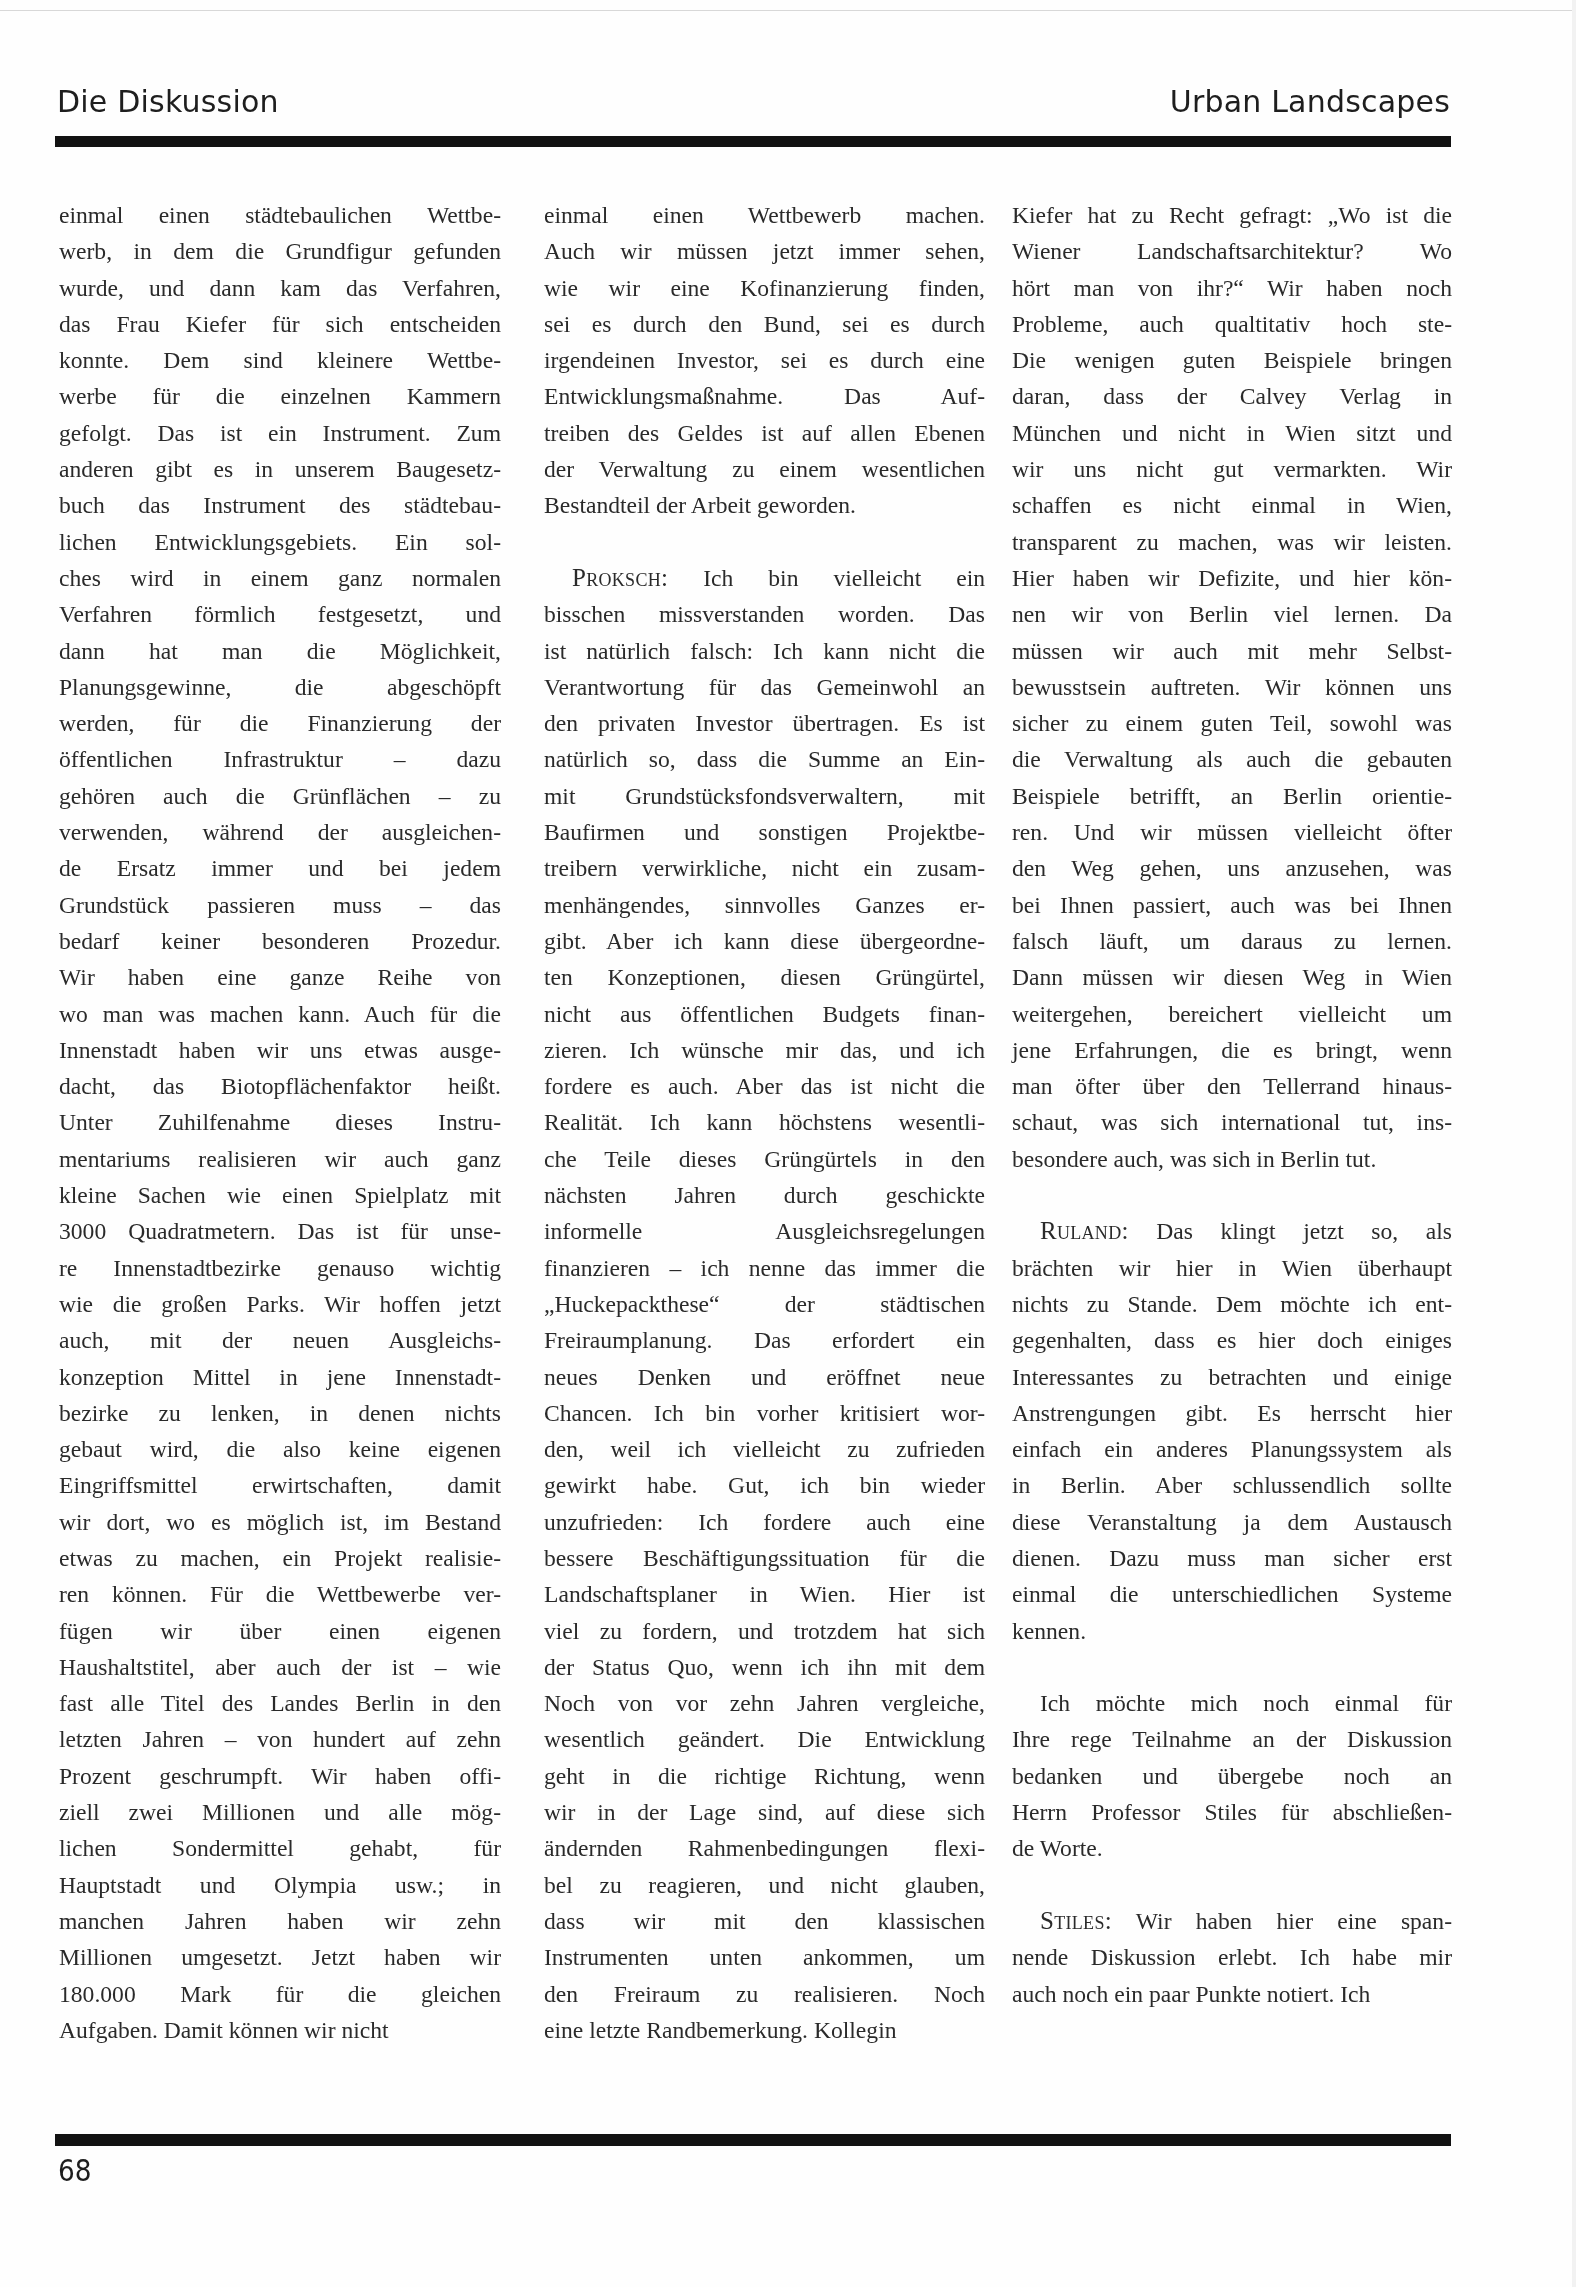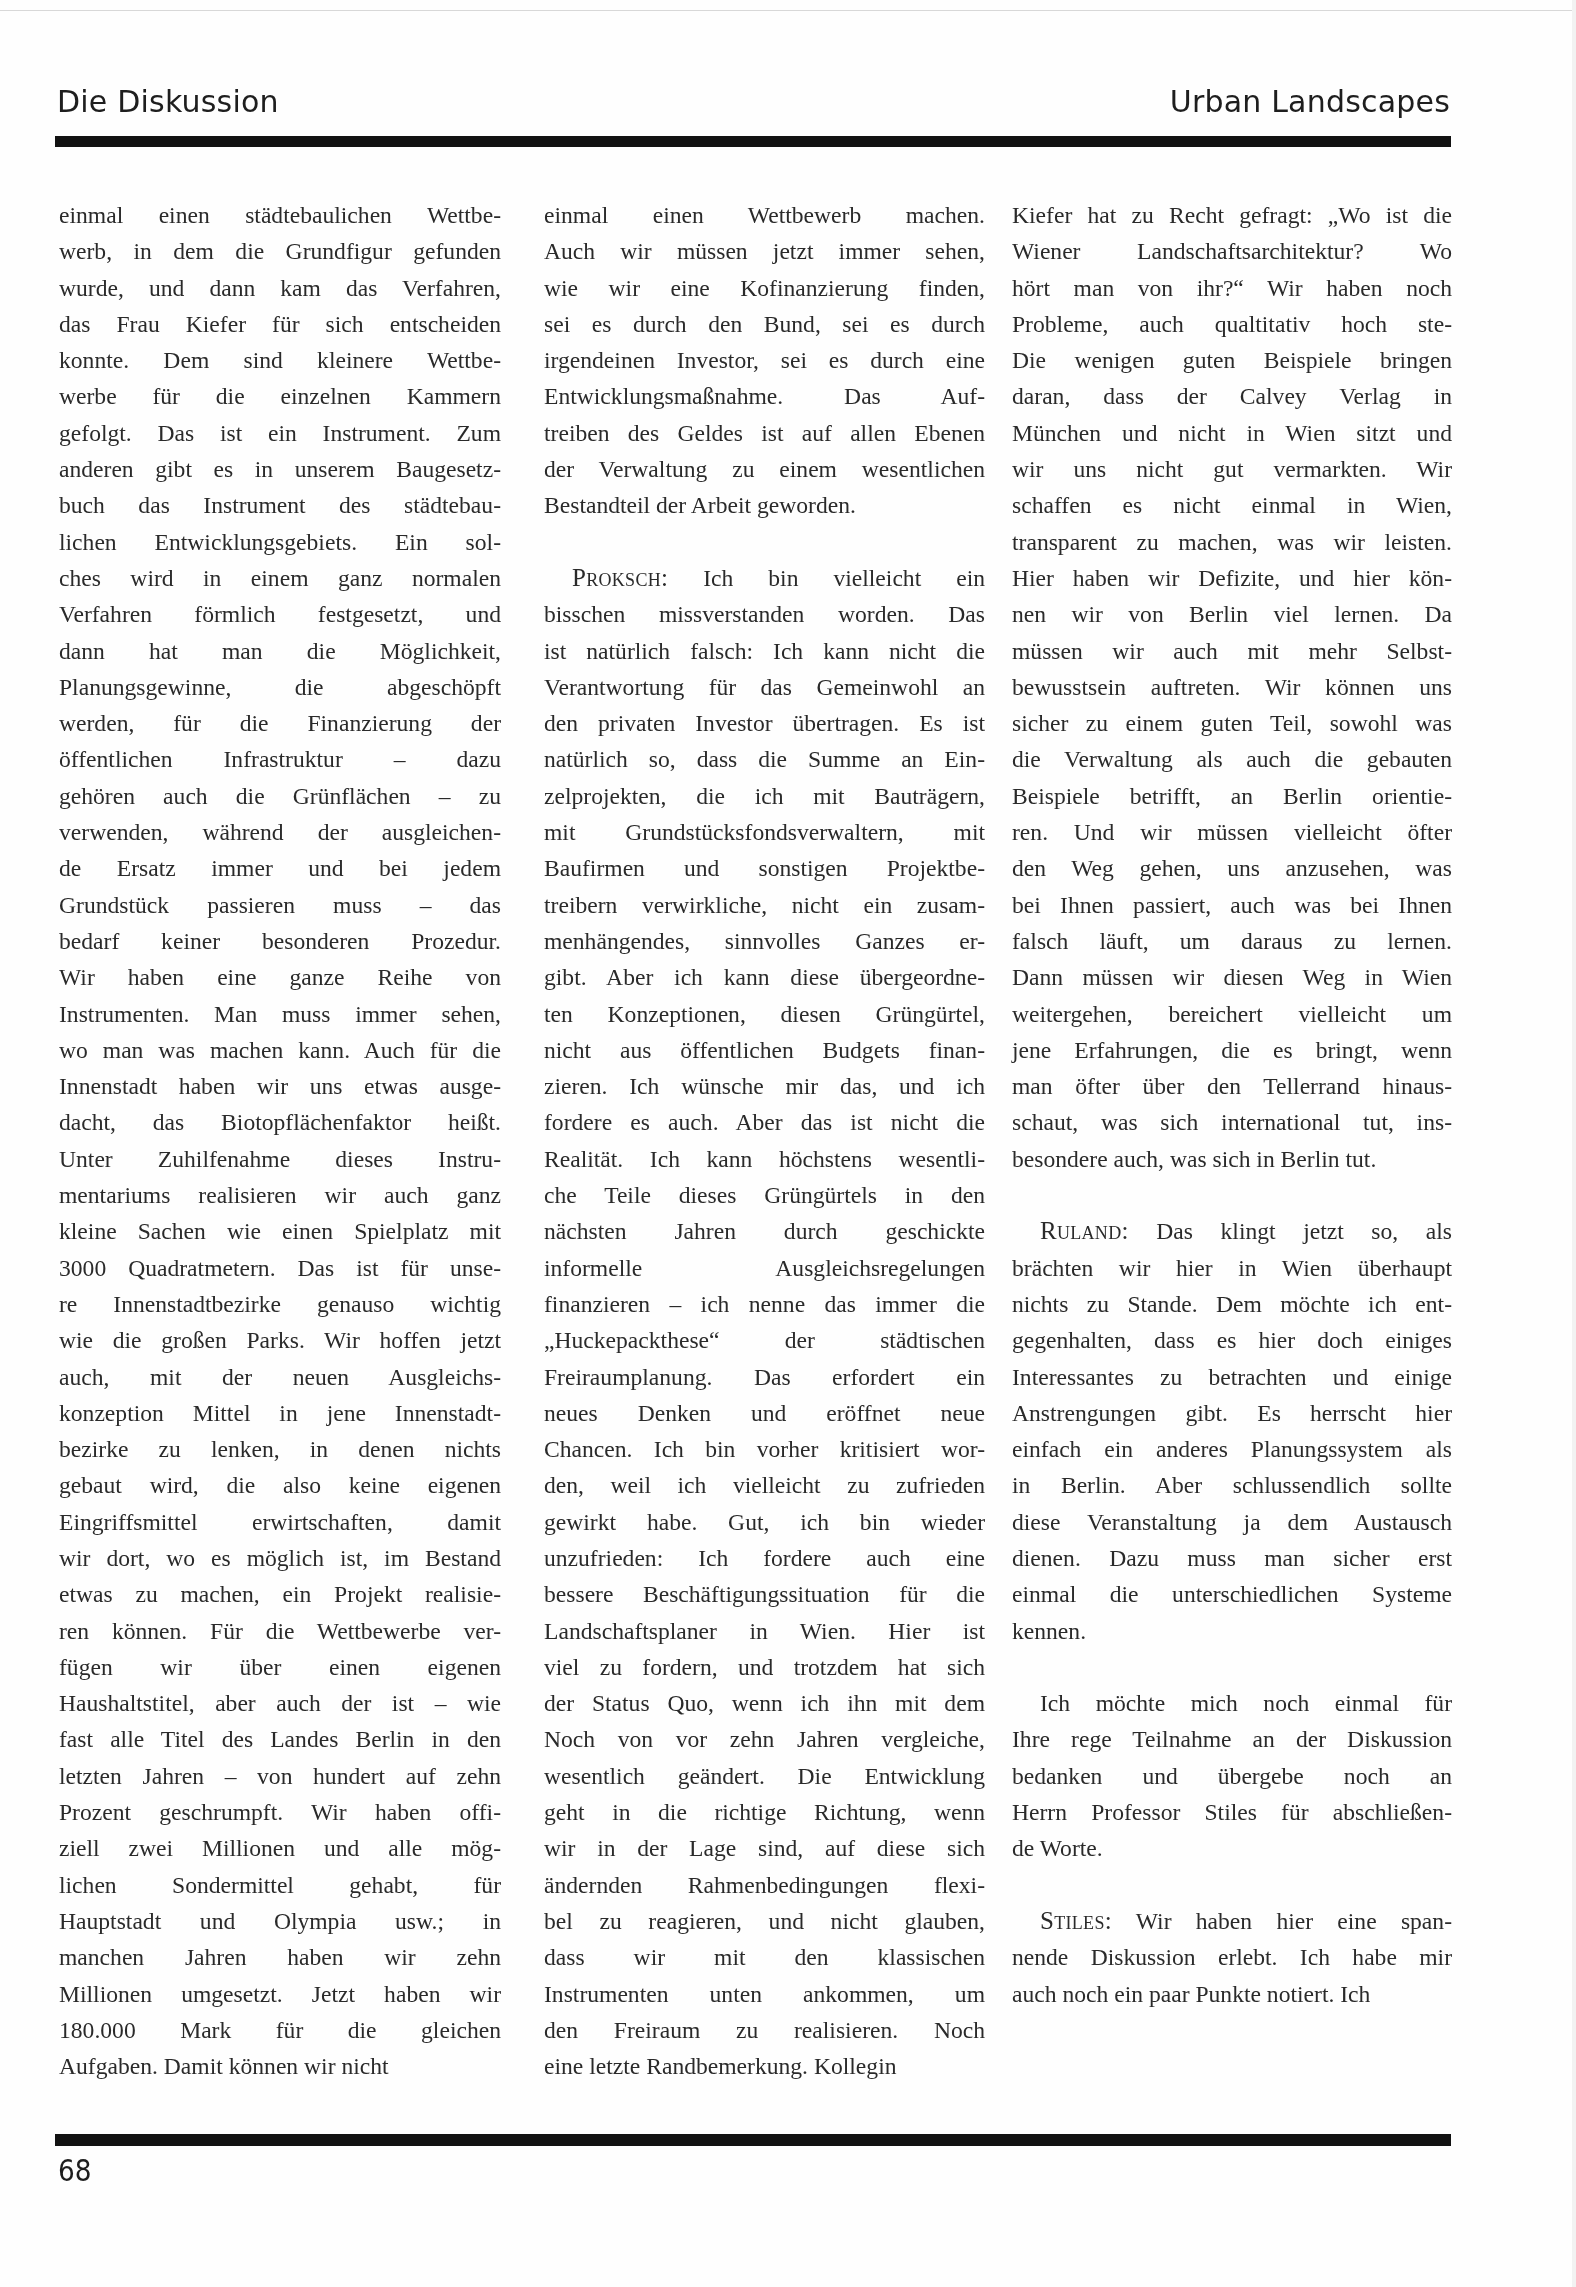--- a/index.html
+++ b/index.html
@@ -62,21 +62,20 @@
         <div class="line" style="word-spacing: 0px;"><span>dann hat man die Möglichkeit,</span></div>
         <div class="line" style="word-spacing: 0px;"><span>Planungsgewinne, die abgeschöpft</span></div>
         <div class="line" style="word-spacing: 0px;"><span>werden, für die Finanzierung der</span></div>
         <div class="line" style="word-spacing: 0px;"><span>öffentlichen Infrastruktur – dazu</span></div>
         <div class="line" style="word-spacing: 0px;"><span>gehören auch die Grünflächen – zu</span></div>
         <div class="line" style="word-spacing: 0px;"><span>verwenden, während der ausgleichen-</span></div>
         <div class="line" style="word-spacing: 0px;"><span>de Ersatz immer und bei jedem</span></div>
         <div class="line" style="word-spacing: 0px;"><span>Grundstück passieren muss – das</span></div>
         <div class="line" style="word-spacing: 0px;"><span>bedarf keiner besonderen Prozedur.</span></div>
         <div class="line" style="word-spacing: 0px;"><span>Wir haben eine ganze Reihe von</span></div>
-        <div class="line" style="word-spacing: 0px;"><span>Instrumenten. Man muss immer sehen,</span></div>
         <div class="line" style="word-spacing: 0px;"><span>wo man was machen kann. Auch für die</span></div>
         <div class="line" style="word-spacing: 0px;"><span>Innenstadt haben wir uns etwas ausge-</span></div>
         <div class="line" style="word-spacing: 0px;"><span>dacht, das Biotopflächenfaktor heißt.</span></div>
         <div class="line" style="word-spacing: 0px;"><span>Unter Zuhilfenahme dieses Instru-</span></div>
         <div class="line" style="word-spacing: 0px;"><span>mentariums realisieren wir auch ganz</span></div>
         <div class="line" style="word-spacing: 0px;"><span>kleine Sachen wie einen Spielplatz mit</span></div>
         <div class="line" style="word-spacing: 0px;"><span>3000 Quadratmetern. Das ist für unse-</span></div>
         <div class="line" style="word-spacing: 0px;"><span>re Innenstadtbezirke genauso wichtig</span></div>
         <div class="line" style="word-spacing: 0px;"><span>wie die großen Parks. Wir hoffen jetzt</span></div>
         <div class="line" style="word-spacing: 0px;"><span>auch, mit der neuen Ausgleichs-</span></div>
@@ -114,21 +113,20 @@
         <div class="line last"><span>Bestandteil der Arbeit geworden.</span></div>
       </div>
       <div class="gap"></div>
       <div>
         <div class="line indent" style="word-spacing: 0px;"><span class="speaker">Proksch:</span><span> Ich bin vielleicht ein</span></div>
         <div class="line" style="word-spacing: 0px;"><span>bisschen missverstanden worden. Das</span></div>
         <div class="line" style="word-spacing: 0px;"><span>ist natürlich falsch: Ich kann nicht die</span></div>
         <div class="line" style="word-spacing: 0px;"><span>Verantwortung für das Gemeinwohl an</span></div>
         <div class="line" style="word-spacing: 0px;"><span>den privaten Investor übertragen. Es ist</span></div>
         <div class="line" style="word-spacing: 0px;"><span>natürlich so, dass die Summe an Ein-</span></div>
-        <div class="line" style="word-spacing: 0px;"><span>zelprojekten, die ich mit Bauträgern,</span></div>
         <div class="line" style="word-spacing: 0px;"><span>mit Grundstücksfondsverwaltern, mit</span></div>
         <div class="line" style="word-spacing: 0px;"><span>Baufirmen und sonstigen Projektbe-</span></div>
         <div class="line" style="word-spacing: 0px;"><span>treibern verwirkliche, nicht ein zusam-</span></div>
         <div class="line" style="word-spacing: 0px;"><span>menhängendes, sinnvolles Ganzes er-</span></div>
         <div class="line" style="word-spacing: 0px;"><span>gibt. Aber ich kann diese übergeordne-</span></div>
         <div class="line" style="word-spacing: 0px;"><span>ten Konzeptionen, diesen Grüngürtel,</span></div>
         <div class="line" style="word-spacing: 0px;"><span>nicht aus öffentlichen Budgets finan-</span></div>
         <div class="line" style="word-spacing: 0px;"><span>zieren. Ich wünsche mir das, und ich</span></div>
         <div class="line" style="word-spacing: 0px;"><span>fordere es auch. Aber das ist nicht die</span></div>
         <div class="line" style="word-spacing: 0px;"><span>Realität. Ich kann höchstens wesentli-</span></div>

